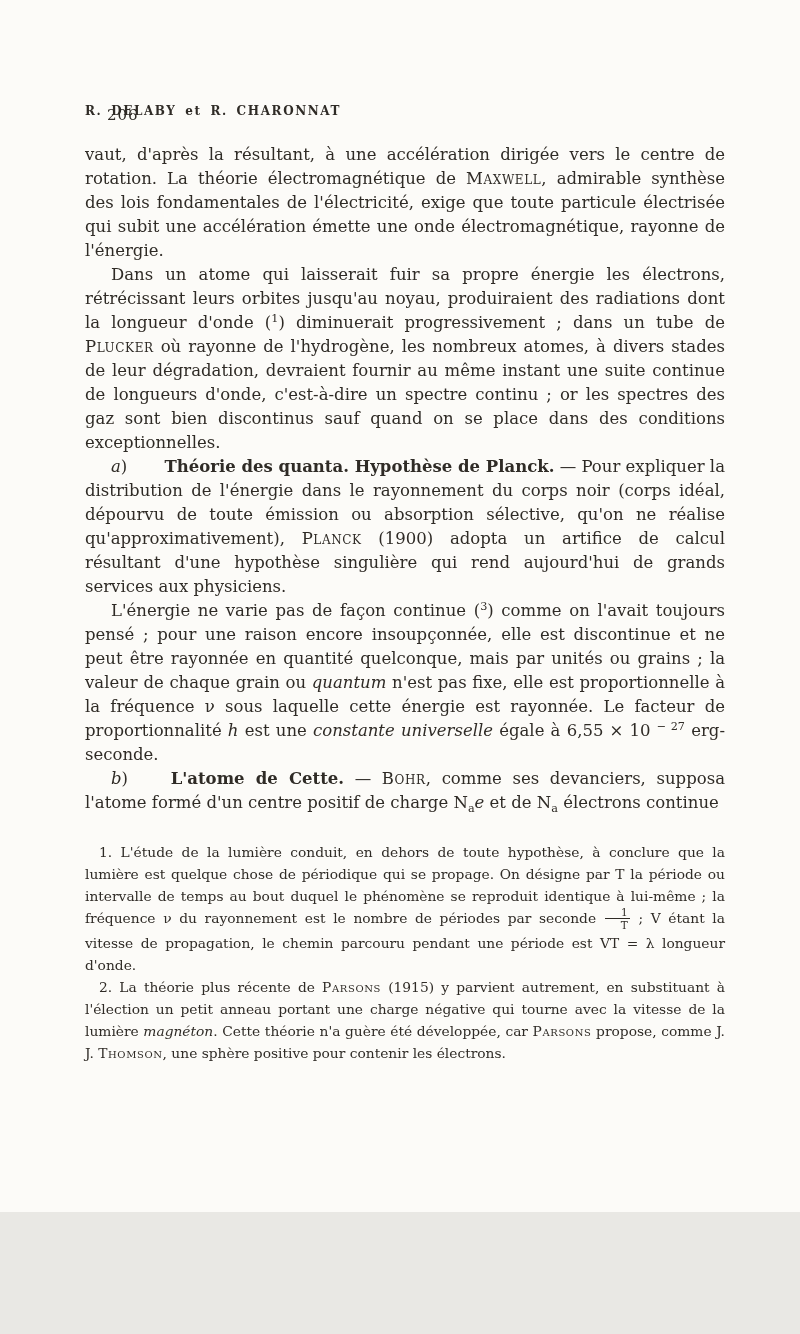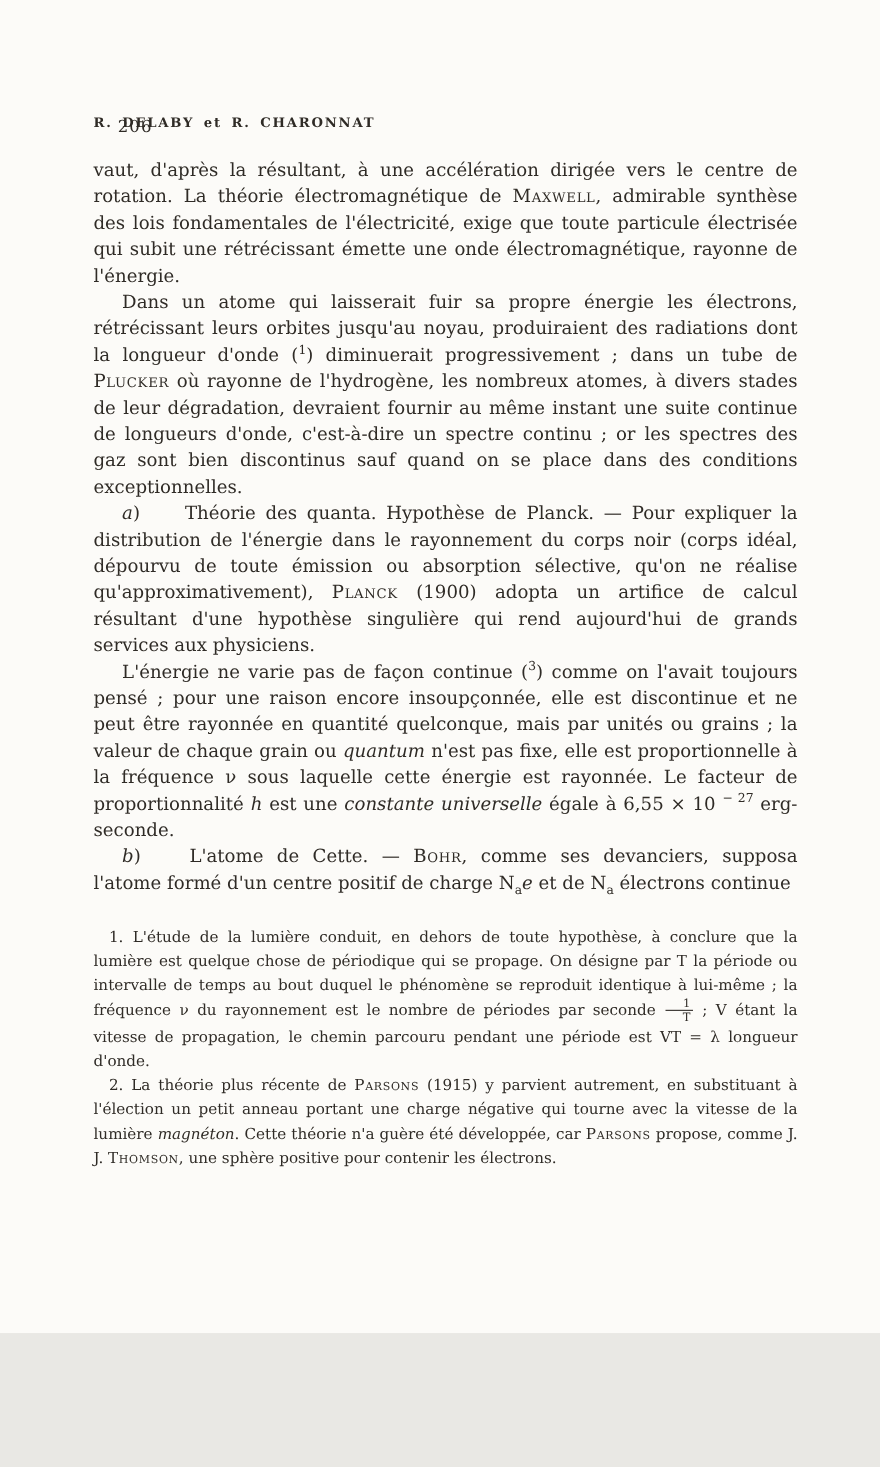--- a/index.html
+++ b/index.html
@@ -38,21 +38,21 @@
   }
   .body-text p.noindent{text-indent:0;}
   .footnotes{margin-top:26px;}
   .footnotes p{
     margin:0;
     font-size:13.8px;line-height:22px;
     text-align:justify;
     text-indent:14px;
   }
   .sc{font-variant:small-caps;letter-spacing:0.6px;}
-  .b{font-weight:normal;margin-left:32px;}
+  .b{font-weight:bold;margin-left:32px;}
   .i{font-style:italic;}
   sup{font-size:68%;line-height:0;}
   sub{font-size:68%;line-height:0;}
   .frac{
     display:inline-flex;flex-direction:column;
     vertical-align:middle;text-align:center;
     font-size:10.5px;line-height:1.15;
     position:relative;top:-1px;margin:0 1px;
   }
   .frac .num{border-bottom:1px solid currentColor;padding:0 2px;}
@@ -61,21 +61,21 @@
 </head>
 <body>
 
 <div class="page">
   <div class="content">
     <div class="running-head">
       <span class="page-number">206</span>
       <div class="running-title">R. DELABY et R. CHARONNAT</div>
     </div>
     <div class="body-text" id="body-text">
-        <p class="noindent"><span>vaut, d'après la résultant, à une accélération dirigée vers le centre de rotation. La théorie électromagnétique de </span><span class="sc">Maxwell</span><span>, admirable synthèse des lois fondamentales de l'électricité, exige que toute particule électrisée qui subit une rétrécissant émette une onde électromagnétique, rayonne de l'énergie.</span></p>
+        <p class="noindent"><span>vaut, d'après la résultant, à une accélération dirigée vers le centre de rotation. La théorie électromagnétique de </span><span class="sc">Maxwell</span><span>, admirable synthèse des lois fondamentales de l'électricité, exige que toute particule électrisée qui subit une accélération émette une onde électromagnétique, rayonne de l'énergie.</span></p>
         <p><span>Dans un atome qui laisserait fuir sa propre énergie les électrons, rétrécissant leurs orbites jusqu'au noyau, produiraient des radiations dont la longueur d'onde (</span><sup>1</sup><span>) diminuerait progressivement ; dans un tube de </span><span class="sc">Plucker</span><span> où rayonne de l'hydrogène, les nombreux atomes, à divers stades de leur dégradation, devraient fournir au même instant une suite continue de longueurs d'onde, c'est-à-dire un spectre continu ; or les spectres des gaz sont bien discontinus sauf quand on se place dans des conditions exceptionnelles.</span></p>
         <p><span class="i">a</span><span>) </span><span class="b">Théorie des quanta. Hypothèse de Planck.</span><span> — Pour expliquer la distribution de l'énergie dans le rayonnement du corps noir (corps idéal, dépourvu de toute émission ou absorption sélective, qu'on ne réalise qu'approximativement), </span><span class="sc">Planck</span><span> (1900) adopta un artifice de calcul résultant d'une hypothèse singulière qui rend aujourd'hui de grands services aux physiciens.</span></p>
         <p><span>L'énergie ne varie pas de façon continue (</span><sup>3</sup><span>) comme on l'avait toujours pensé ; pour une raison encore insoupçonnée, elle est discontinue et ne peut être rayonnée en quantité quelconque, mais par unités ou grains ; la valeur de chaque grain ou </span><span class="i">quantum</span><span> n'est pas fixe, elle est proportionnelle à la fréquence ν sous laquelle cette énergie est rayonnée. Le facteur de proportionnalité </span><span class="i">h</span><span> est une </span><span class="i">constante universelle</span><span> égale à 6,55 × 10 </span><sup>− 27</sup><span> erg-seconde.</span></p>
         <p><span class="i">b</span><span>) </span><span class="b">L'atome de Cette.</span><span> — </span><span class="sc">Bohr</span><span>, comme ses devanciers, supposa l'atome formé d'un centre positif de charge N</span><sub>a</sub><span class="i">e</span><span> et de N</span><sub>a</sub><span> électrons continue</span></p>
       </div>
     <div class="footnotes" id="footnotes">
         <p><span>1. L'étude de la lumière conduit, en dehors de toute hypothèse, à conclure que la lumière est quelque chose de périodique qui se propage. On désigne par T la période ou intervalle de temps au bout duquel le phénomène se reproduit identique à lui-même ; la fréquence ν du rayonnement est le nombre de périodes par seconde </span><span class="frac">
             <span class="num">1</span>
             <span class="den">T</span>
           </span><span> ; V étant la vitesse de propagation, le chemin parcouru pendant une période est VT = λ longueur d'onde.</span></p>

